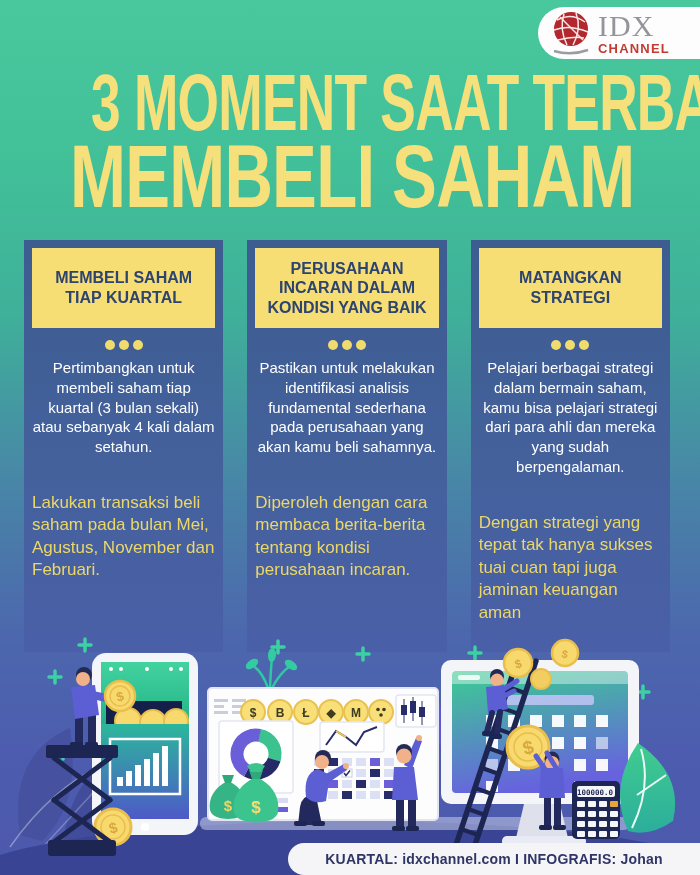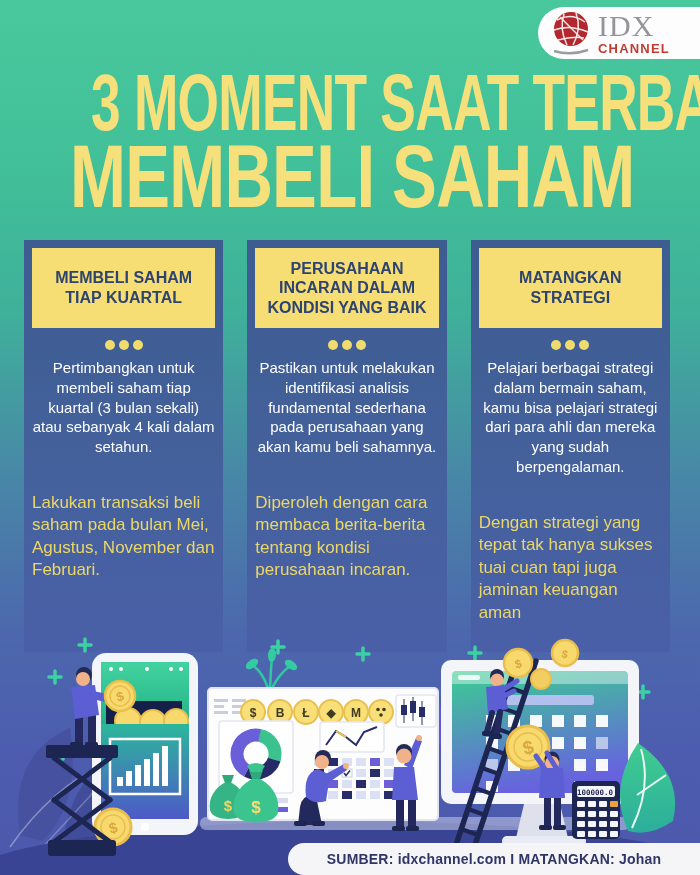--- a/index.html
+++ b/index.html
@@ -447,16 +447,16 @@
         <rect x="577" y="196" width="8" height="6" rx="1"></rect>
           <rect x="588" y="196" width="8" height="6" rx="1"></rect>
           <rect x="599" y="196" width="8" height="6" rx="1"></rect>
           <rect x="610" y="196" width="8" height="6" rx="1"></rect>
       </g>
       <rect x="610" y="166" width="8" height="6" rx="1" fill="#E8A33D"></rect>
     </g>
   </svg>
 
   <div class="footer-pill">
-    <span>SUMBER: idxchannel.com I  MATANGKAN: Johan</span>
+    <span>KUARTAL: idxchannel.com I  INFOGRAFIS: Johan</span>
   </div>
 
 </div>
 
 </body></html>

